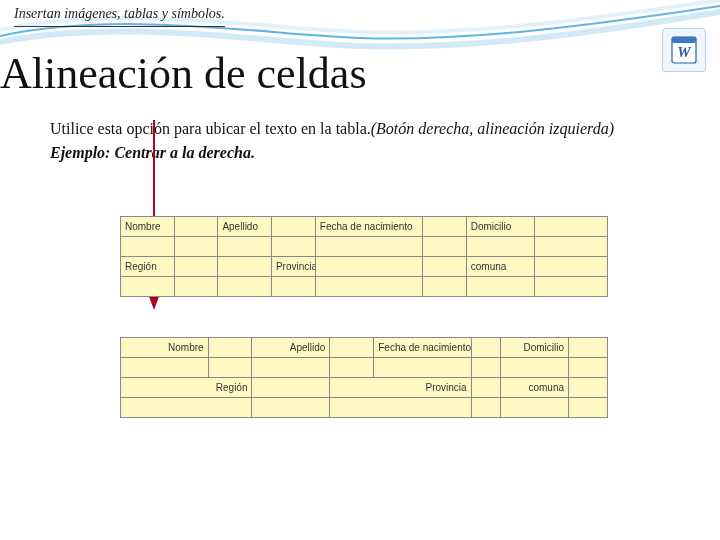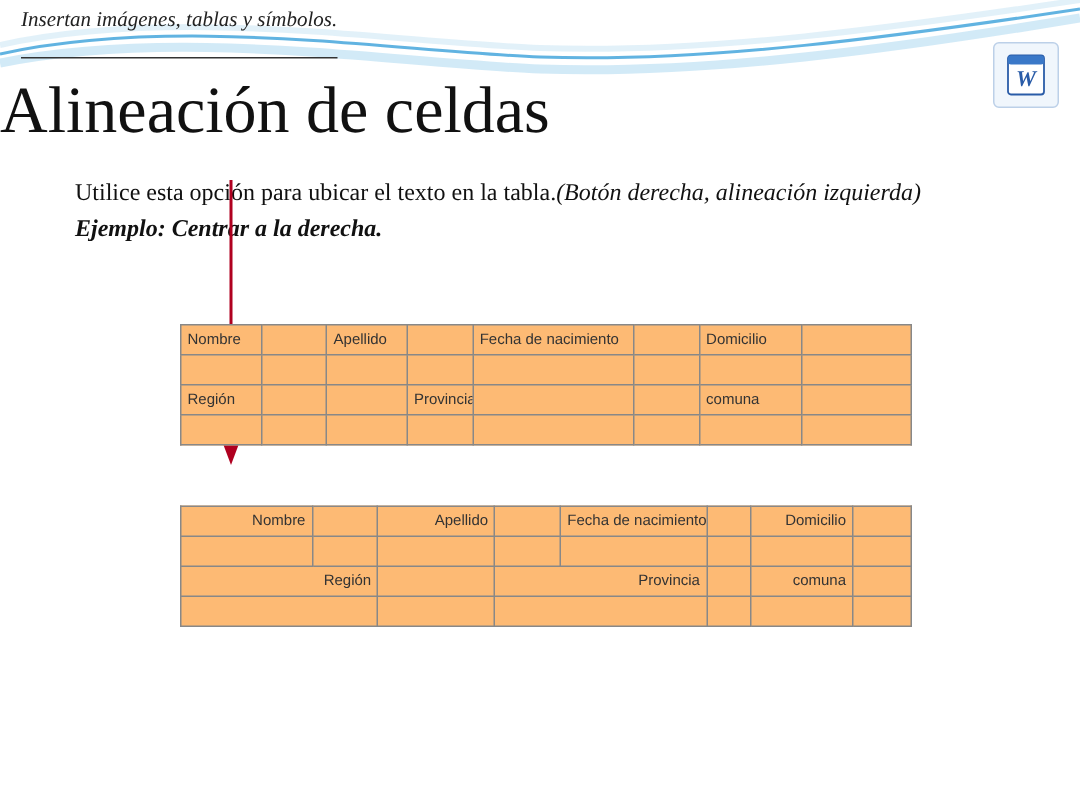--- a/index.html
+++ b/index.html
@@ -1,28 +1,28 @@
 <!DOCTYPE html>
 <html><head>
 <meta charset="utf-8">
 <style>
   * { box-sizing: border-box; margin: 0; padding: 0; }
   html, body { width: 720px; height: 540px; font-family: Georgia, 'Times New Roman', serif; background: #fff; overflow: hidden; }
   .slide { position: relative; width: 720px; height: 540px; background: #fff; }
   .deco-curve { position: absolute; top: 0; left: 0; width: 720px; height: 60px; pointer-events: none; }
-  .breadcrumb { position: absolute; top: 6px; left: 14px; font-size: 14px; font-style: italic; color: #222; border-bottom: 1px solid #333; padding-bottom: 16px; }
+  .breadcrumb { position: absolute; top: 6px; left: 14px; font-size: 14px; font-style: italic; color: #222; border-bottom: 1px solid #333; padding-bottom: 4px; }
   .word-icon { position: absolute; top: 28px; right: 14px; width: 44px; height: 44px; border: 1px solid #bcd0e8; border-radius: 4px; background: #f0f6fc; display: flex; align-items: center; justify-content: center; }
   .word-icon svg { display: block; }
   .title { position: absolute; top: 48px; left: 0; width: 720px; text-align: left; font-size: 44px; font-weight: 400; color: #111; font-family: Georgia, serif; }
   .body { position: absolute; top: 118px; left: 50px; width: 620px; font-size: 16px; line-height: 1.35; color: #111; }
   .body .line1 { }
   .body .example { font-style: italic; font-weight: bold; margin-top: 2px; }
   .body em { font-style: italic; }
   .tables-area { position: absolute; top: 216px; left: 120px; width: 488px; }
-  .tbl { width: 100%; border-collapse: collapse; table-layout: fixed; font-family: Arial, Helvetica, sans-serif; font-size: 10px; color: #333; background: #fdba74; }
+  .tbl { width: 100%; border-collapse: collapse; table-layout: fixed; font-family: Arial, Helvetica, sans-serif; font-size: 10px; color: #333; background: #fef9c3; }
   .tbl td { border: 1px solid #888; height: 20px; padding: 2px 4px; overflow: hidden; white-space: nowrap; }
   .tbl-a td.lbl { text-align: left; }
   .tbl-b td.lbl { text-align: right; }
   .gap { height: 40px; }
   .arrow { position: absolute; top: 120px; left: 147px; width: 14px; height: 190px; pointer-events: none; }
 </style>
 </head>
 <body>
 
 <div class="slide">

